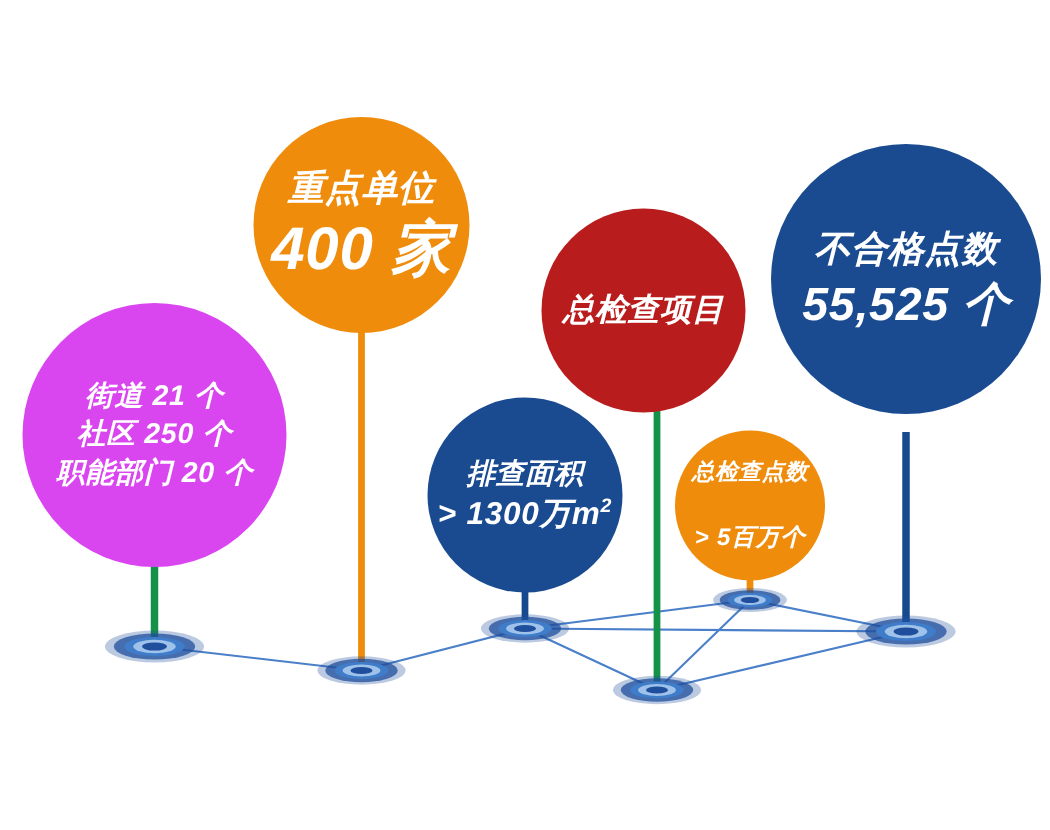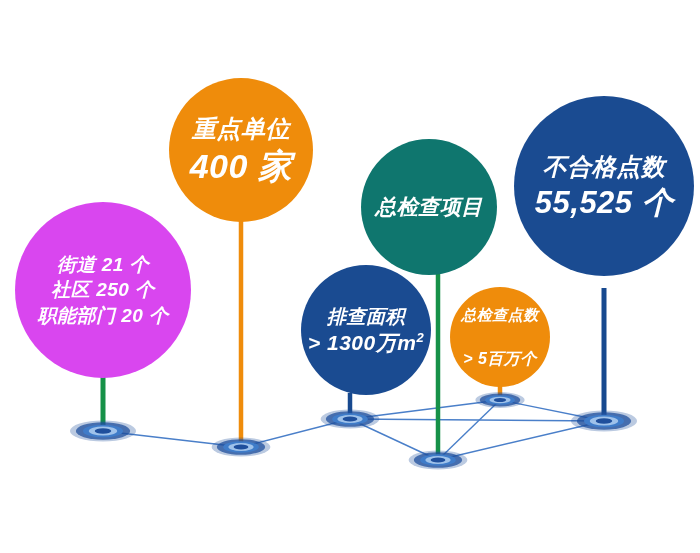--- a/index.html
+++ b/index.html
@@ -55,21 +55,21 @@
   #b-green1 .line3 {
     font-size: 19px;
     line-height: 1.32;
   }
   
   #b-orange1 {
     left: 169px; top: 78px;
     width: 144px; height: 144px;
   }
   #b-orange1 .line1 { font-size: 24px; line-height: 1.35; }
-  #b-orange1 .line2 { font-size: 34px; line-height: 1.2; }
+  #b-orange1 .line2 { font-size: 40px; line-height: 1.2; }
   
   #b-green2 {
     left: 361px; top: 139px;
     width: 136px; height: 136px;
   }
   #b-green2 .line1 { font-size: 21px; line-height: 1.3; }
   #b-green2 .line2 { font-size: 23px; line-height: 1.25; }
   
   #b-blue1 {
     left: 285px; top: 265px;
@@ -171,25 +171,25 @@
     <span class="line1">街道 21 个</span>
     <span class="line2">社区 250 个</span>
     <span class="line3">职能部门 20 个</span>
   </div>
 
   <div class="bubble" id="b-orange1" style="background: rgb(239, 140, 11); left: 169px; top: 78px; width: 144px; height: 144px;">
     <span class="line1">重点单位</span>
     <span class="line2">400 家</span>
   </div>
 
-  <div class="bubble" id="b-green2" style="background: #0f766e; left: 361px; top: 139px; width: 136px; height: 136px;">
+  <div class="bubble" id="b-green2" style="background: #b91c1c; left: 361px; top: 139px; width: 136px; height: 136px;">
     <span class="line1">总检查项目</span>
   </div>
 
-  <div class="bubble" id="b-blue1" style="background: rgb(26, 75, 145); left: 285px; top: 265px; width: 130px; height: 130px; margin-left: 16px;">
+  <div class="bubble" id="b-blue1" style="background: rgb(26, 75, 145); left: 285px; top: 265px; width: 130px; height: 130px;">
     <span class="line1">排查面积</span>
     <span class="line2" id="blue1-line2">&gt; 1300万m<span class="sup">2</span></span>
   </div>
 
   <div class="bubble" id="b-orange2" style="background: rgb(239, 140, 11); left: 450px; top: 287px; width: 100px; height: 100px; gap: 24px;">
     <span class="line1">总检查点数</span>
     <span class="line2">&gt; 5百万个</span>
   </div>
 
   <div class="bubble" id="b-blue2" style="background: rgb(26, 75, 145); left: 514px; top: 96px; width: 180px; height: 180px;">

